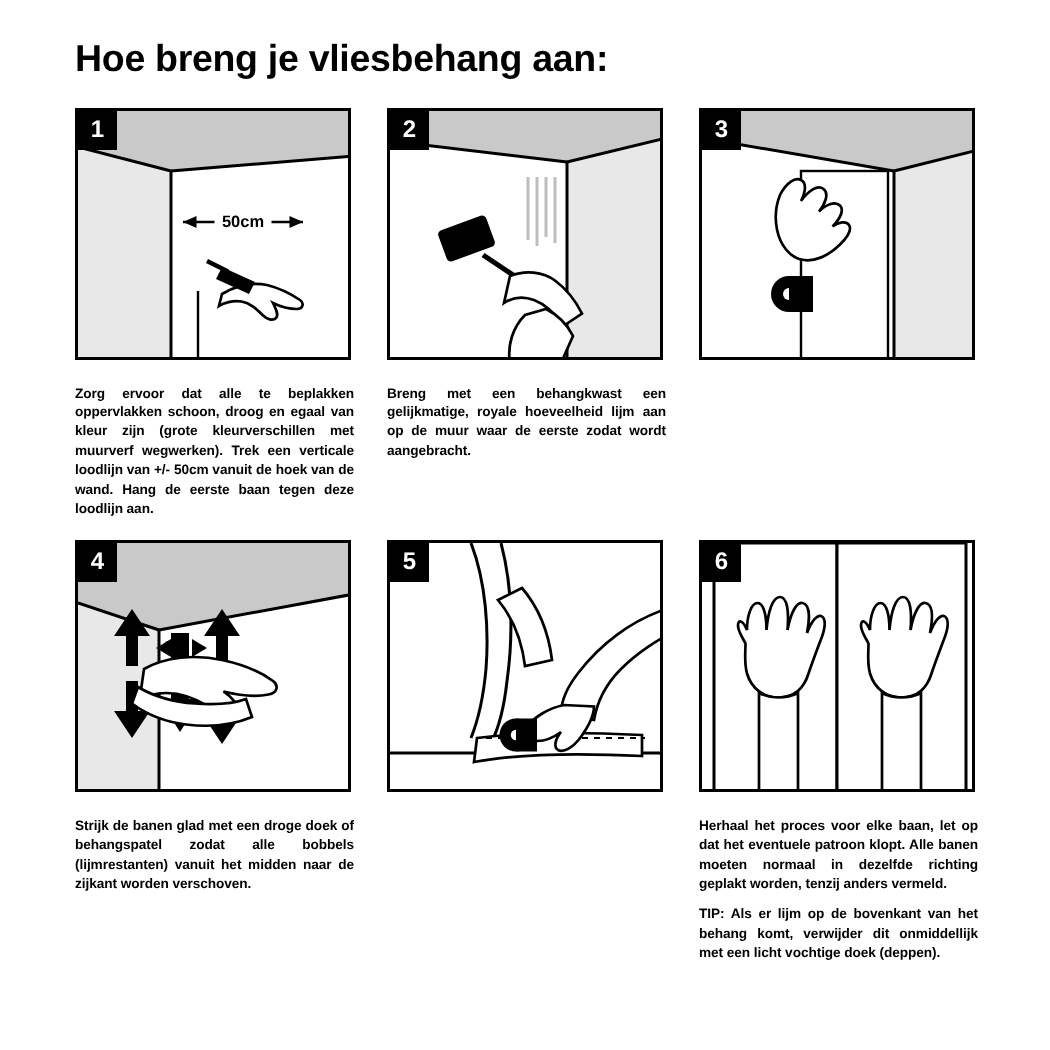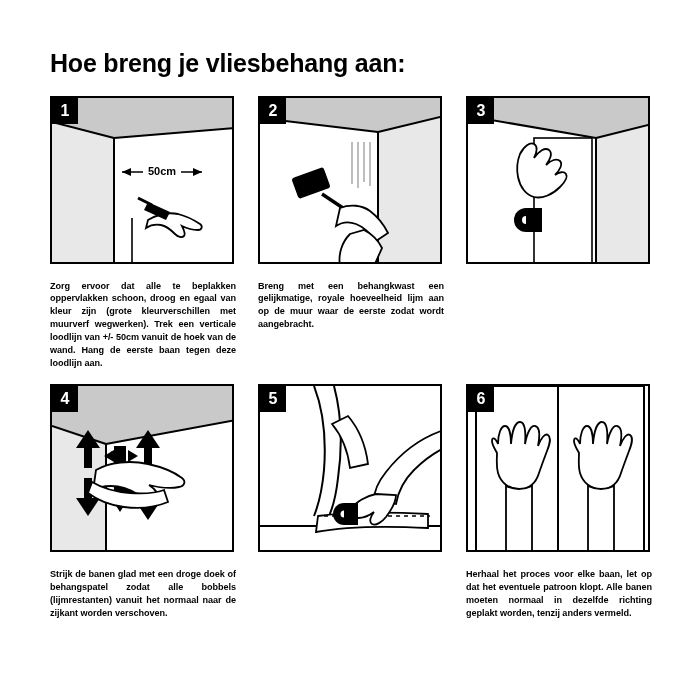--- a/index.html
+++ b/index.html
@@ -12,21 +12,21 @@
     height: 700px;
     font-family: "Liberation Sans", sans-serif;
     color: #000000;
     overflow: hidden;
   }
   .page {
     position: relative;
     width: 700px;
     height: 700px;
     box-sizing: border-box;
-    padding: 44px 44px 0 44px;
+    padding: 20px 44px 0 44px;
   }
   .title {
     font-size: 25px;
     font-weight: bold;
     letter-spacing: -0.2px;
     margin: 6px 0 18px 6px;
     line-height: 1.1;
   }
   .grid {
     display: grid;
@@ -210,21 +210,21 @@
             <polygon points="52,70 62,64 62,76"></polygon>
             <polygon points="86,70 76,64 76,76"></polygon>
           </g>
 
           <path d="M44 84 c14,-8 34,-10 52,-6 c14,3 26,8 34,14 c4,3 3,8 -3,9 c-10,2 -22,0 -30,-2 c6,4 10,9 8,12 c-3,4 -12,2 -18,-2 c-8,-5 -18,-9 -28,-9 c-8,0 -14,2 -18,5 z" fill="#fff" stroke="#000" stroke-width="1.8"></path>
           <path d="M40 96 c10,6 24,10 38,11 c14,1 26,0 34,-3 l4,12 c-12,5 -28,7 -44,5 c-16,-2 -28,-8 -36,-14 z" fill="#fff" stroke="#000" stroke-width="1.8"></path>
         </svg>
         <div class="step-num">4</div>
       </div>
       <div class="caption">
-        <p>Strijk de banen glad met een droge doek of behangspatel zodat alle bobbels (lijmrestanten) vanuit het normaal naar de zijkant worden verschoven.</p>
+        <p>Strijk de banen glad met een droge doek of behangspatel zodat alle bobbels (lijmrestanten) vanuit het midden naar de zijkant worden verschoven.</p>
       </div>
     </div>
 
     <div class="cell">
       <div class="panel">
         <svg width="184" height="168" viewBox="0 0 184 168">
 
           <path d="M54 0 c10,26 12,58 10,84 c-2,22 -6,36 -10,46" fill="none" stroke="#000" stroke-width="2"></path>
           <path d="M74 0 c8,30 8,64 4,92 c-2,18 -6,32 -10,40" fill="none" stroke="#000" stroke-width="2"></path>
 
@@ -257,16 +257,17 @@
           <path d="M30 58 c0,-10 3,-18 7,-18 c4,0 6,8 6,18 c1,-12 4,-22 9,-22 c5,0 6,10 5,22 c2,-11 6,-19 10,-18 c5,1 5,10 3,20 c3,-8 7,-13 10,-11 c3,2 2,9 -1,16 c-3,8 -6,16 -8,22 c-3,10 -10,16 -20,16 c-10,0 -18,-6 -21,-16 c-2,-7 -1,-14 -1,-20 c-2,-4 -5,-8 -5,-12 c0,-4 3,-4 6,3 z" fill="#fff" stroke="#000" stroke-width="1.8"></path>
           <path d="M38 100 c8,4 18,4 26,0 l0,68 l-26,0 z" fill="#fff" stroke="#000" stroke-width="1.8"></path>
 
           <path d="M112 58 c0,-10 3,-18 7,-18 c4,0 6,8 6,18 c1,-12 4,-22 9,-22 c5,0 6,10 5,22 c2,-11 6,-19 10,-18 c5,1 5,10 3,20 c3,-8 7,-13 10,-11 c3,2 2,9 -1,16 c-3,8 -6,16 -8,22 c-3,10 -10,16 -20,16 c-10,0 -18,-6 -21,-16 c-2,-7 -1,-14 -1,-20 c-2,-4 -5,-8 -5,-12 c0,-4 3,-4 6,3 z" fill="#fff" stroke="#000" stroke-width="1.8"></path>
           <path d="M120 100 c8,4 18,4 26,0 l0,68 l-26,0 z" fill="#fff" stroke="#000" stroke-width="1.8"></path>
         </svg>
         <div class="step-num">6</div>
       </div>
       <div class="caption">
         <p>Herhaal het proces voor elke baan, let op dat het eventuele patroon klopt. Alle banen moeten normaal in dezelfde richting geplakt worden, tenzij anders vermeld.</p>
+        <p>TIP: Als er lijm op de bovenkant van het behang komt, verwijder dit onmiddellijk met een licht vochtige doek (deppen).</p>
       </div>
     </div>
   </div>
 </div>
 
 </body></html>

